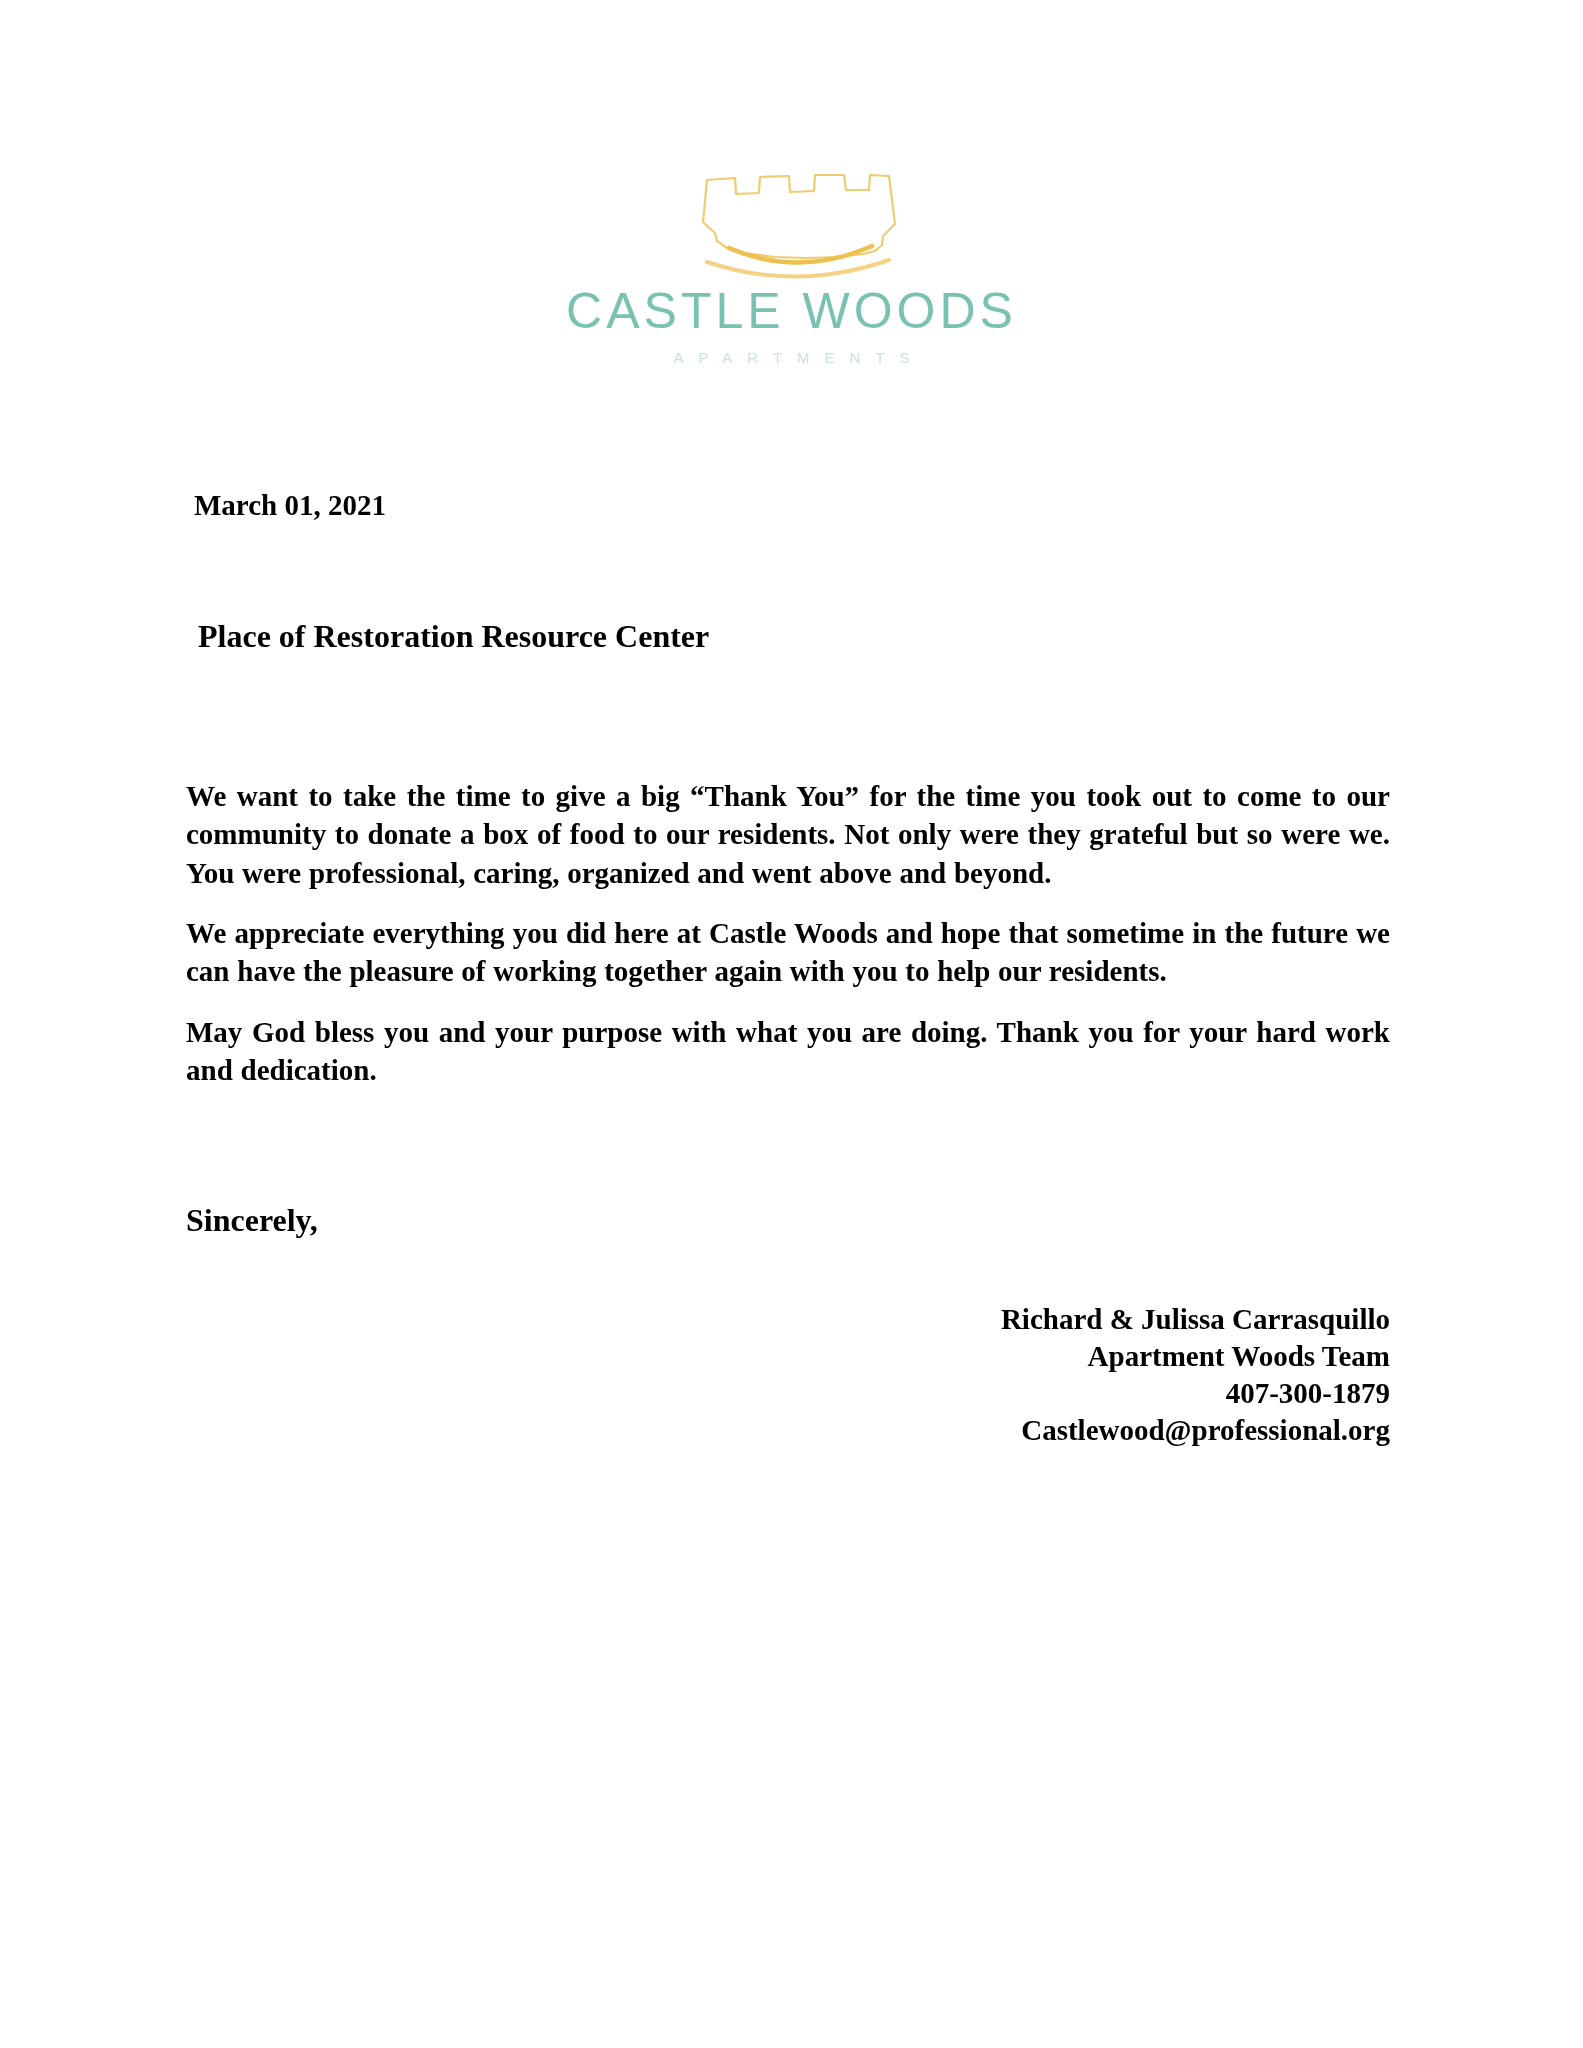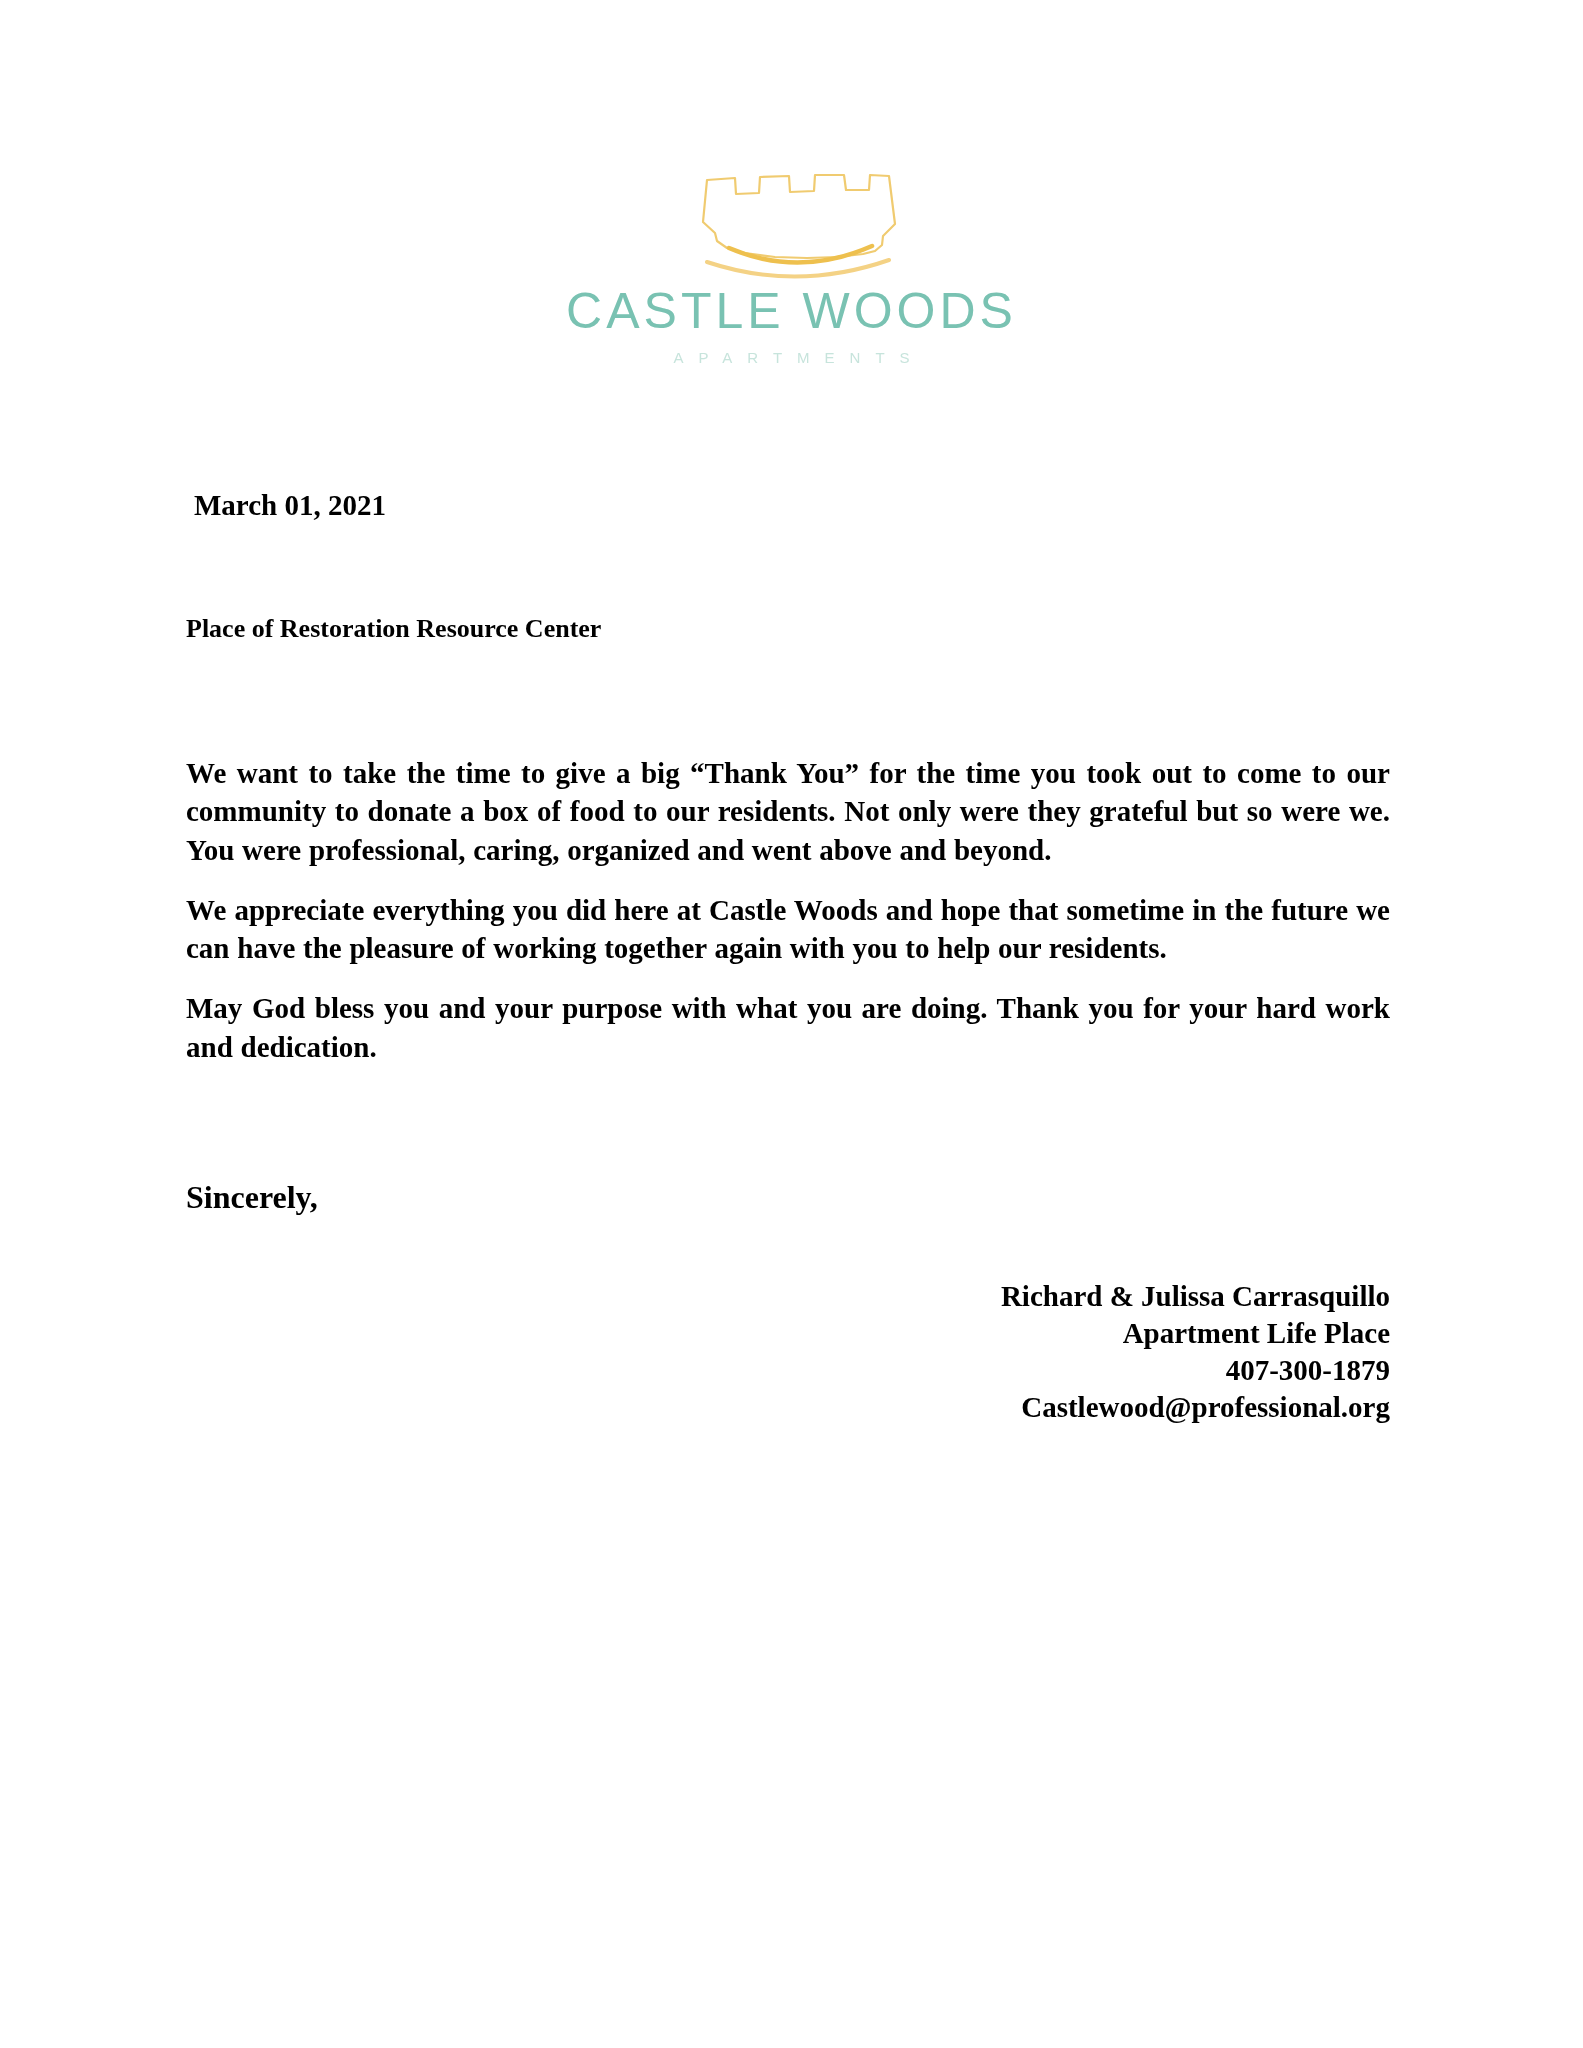--- a/index.html
+++ b/index.html
@@ -74,24 +74,24 @@
   }
 
   .letter-date {
     font-size: 29px;
     font-weight: bold;
     line-height: 1.2;
     margin: 8px;
   }
 
   .letter-recipient {
-    font-size: 26px;
+    font-size: 32px;
     font-weight: bold;
     line-height: 1.2;
-    margin: 0;
+    margin: 12px;
     padding-top: 82px;
   }
 
   .letter-body {
     padding-top: 110px;
   }
 
   .letter-para {
     font-size: 29px;
     font-weight: bold;
@@ -181,20 +181,20 @@
     <div class="letter-body">
       <p class="letter-para">We want to take the time to give a big “Thank You” for the time you took out to come to our community to donate a box of food to our residents.  Not only were they grateful but so were we.  You were professional, caring, organized and went above and beyond.</p>
       <p class="letter-para">We appreciate everything you did here at Castle Woods and hope that sometime in the future we can have the pleasure of working together again with you to help our residents.</p>
       <p class="letter-para">May God bless you and your purpose with what you are doing.  Thank you for your hard work and dedication.</p>
     </div>
 
     <p class="letter-closing">Sincerely,</p>
 
     <div class="letter-signature">
       <p class="signature-line">Richard &amp; Julissa Carrasquillo</p>
-      <p class="signature-line">Apartment Life Place</p>
+      <p class="signature-line">Apartment Woods Team</p>
       <p class="signature-line">407-300-1879</p>
       <p class="signature-line">Castlewood@professional.org</p>
     </div>
 
   </div>
 
 </div>
 
 </body></html>

